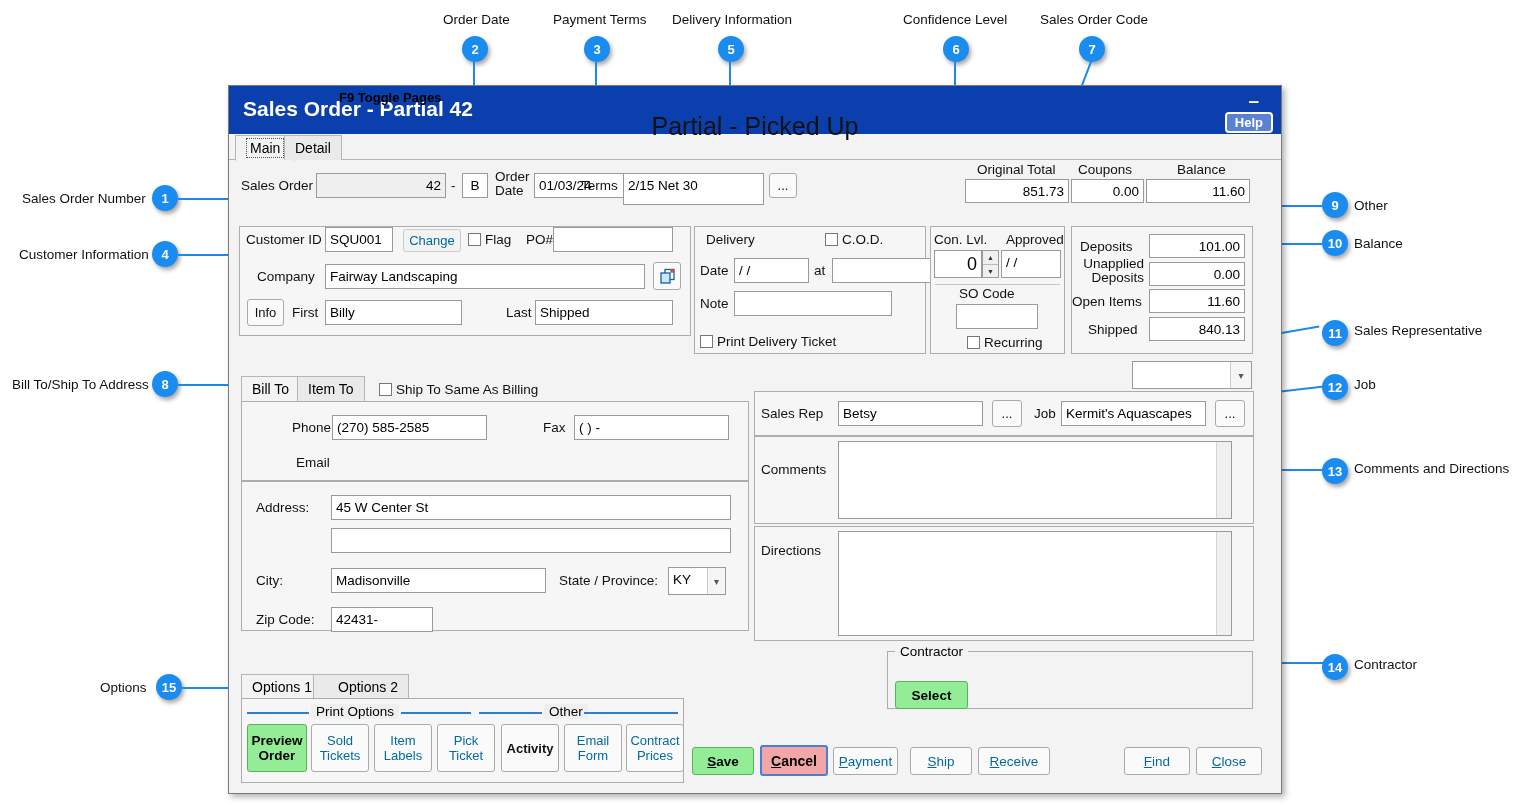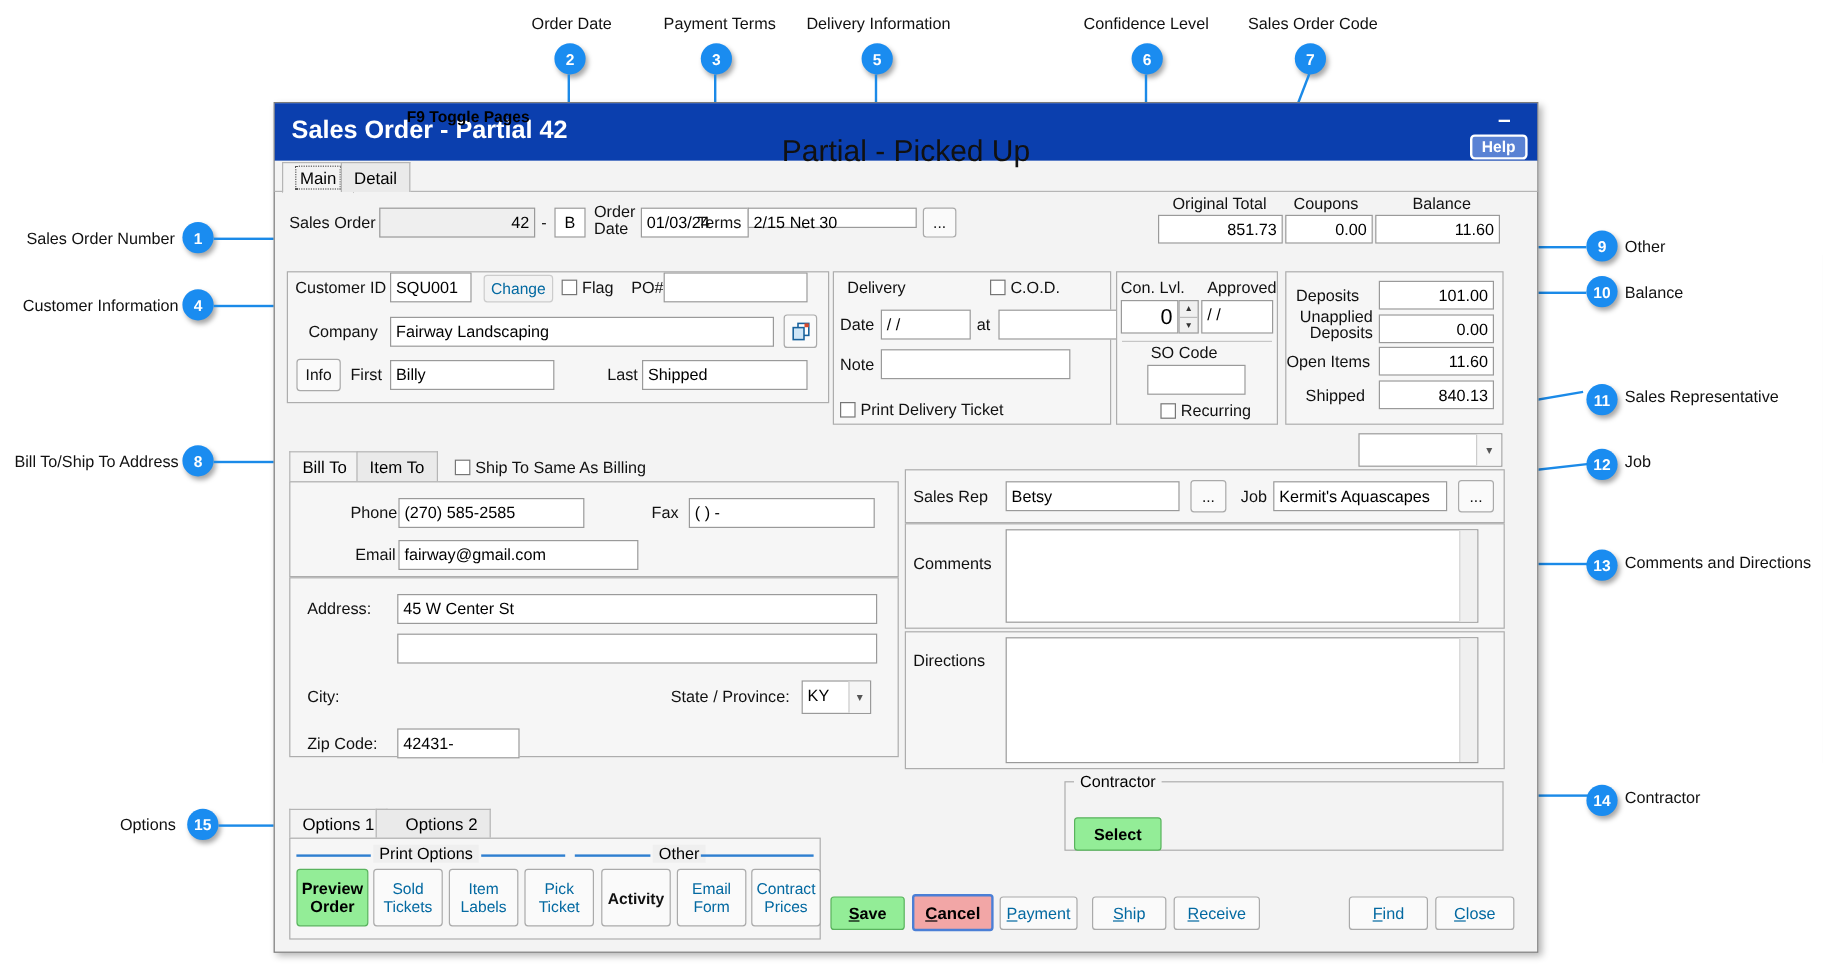--- a/index.html
+++ b/index.html
@@ -175,21 +175,21 @@
 
   <div class="lbl" style="left:12px;top:92px;">Sales Order</div>
   <div class="inp ro r" style="left:87px;top:87px;width:130px;height:25px;">42</div>
   <div class="lbl" style="left:222px;top:92px;">-</div>
   <div class="inp" style="left:233px;top:87px;width:26px;height:25px;text-align:center;">B</div>
   <div class="lbl" style="left:266px;top:84px;width:38px;line-height:14px;white-space:normal;">
     <span>Order Date</span>
   </div>
   <div class="inp" style="left:305px;top:87px;width:90px;height:25px;">01/03/24</div>
   <div class="lbl" style="left:352px;top:92px;">Terms</div>
-  <div class="inp" style="left:394px;top:87px;width:141px;height:17px;">2/15 Net 30</div>
+  <div class="inp" style="left:394px;top:87px;width:141px;height:32px;">2/15 Net 30</div>
   <div class="btn" style="left:540px;top:87px;width:28px;height:25px;">...</div>
 
   <div class="lbl" style="left:748px;top:76px;">Original Total</div>
   <div class="inp r" style="left:736px;top:93px;width:104px;height:24px;">851.73</div>
   <div class="lbl" style="left:849px;top:76px;">Coupons</div>
   <div class="inp r" style="left:842px;top:93px;width:73px;height:24px;">0.00</div>
   <div class="lbl" style="left:948px;top:76px;">Balance</div>
   <div class="inp r" style="left:917px;top:93px;width:104px;height:24px;">11.60</div>
 
   <div class="grp" style="left:10px;top:140px;width:452px;height:110px;"></div>
@@ -270,27 +270,27 @@
   </div>
   <div class="chk" style="left:150px;top:297px;"></div>
   <div class="lbl" style="left:167px;top:296px;">Ship To Same As Billing</div>
 
   <div class="grp" style="left:12px;top:315px;width:508px;height:80px;"></div>
   <div class="lbl" style="left:63px;top:334px;">Phone</div>
   <div class="inp" style="left:103px;top:329px;width:155px;height:25px;">(270) 585-2585</div>
   <div class="lbl" style="left:314px;top:334px;">Fax</div>
   <div class="inp" style="left:345px;top:329px;width:155px;height:25px;">(    )      -</div>
   <div class="lbl" style="left:67px;top:369px;">Email</div>
-  <div class="inp" style="left:103px;top:364px;width:200px;height:25px;">fairway@gmail.com</div>
 
   <div class="grp" style="left:12px;top:395px;width:508px;height:150px;"></div>
   <div class="lbl" style="left:27px;top:414px;">Address:</div>
   <div class="inp" style="left:102px;top:409px;width:400px;height:25px;">45 W Center St</div>
   <div class="inp" style="left:102px;top:442px;width:400px;height:25px;"></div>
   <div class="lbl" style="left:27px;top:487px;">City:</div>
+  <div class="inp" style="left:102px;top:482px;width:215px;height:25px;">Madisonville</div>
   <div class="lbl" style="left:330px;top:487px;">State / Province:</div>
   <div class="sel" style="left:439px;top:481px;width:58px;height:28px;">
     <span>KY</span>
     <span class="arw" style="width:17px;">▾</span>
   </div>
   <div class="lbl" style="left:27px;top:526px;">Zip Code:</div>
   <div class="inp" style="left:102px;top:521px;width:102px;height:25px;">42431-</div>
 
   <div class="grp" style="left:525px;top:305px;width:500px;height:45px;"></div>
   <div class="lbl" style="left:532px;top:320px;">Sales Rep</div>

